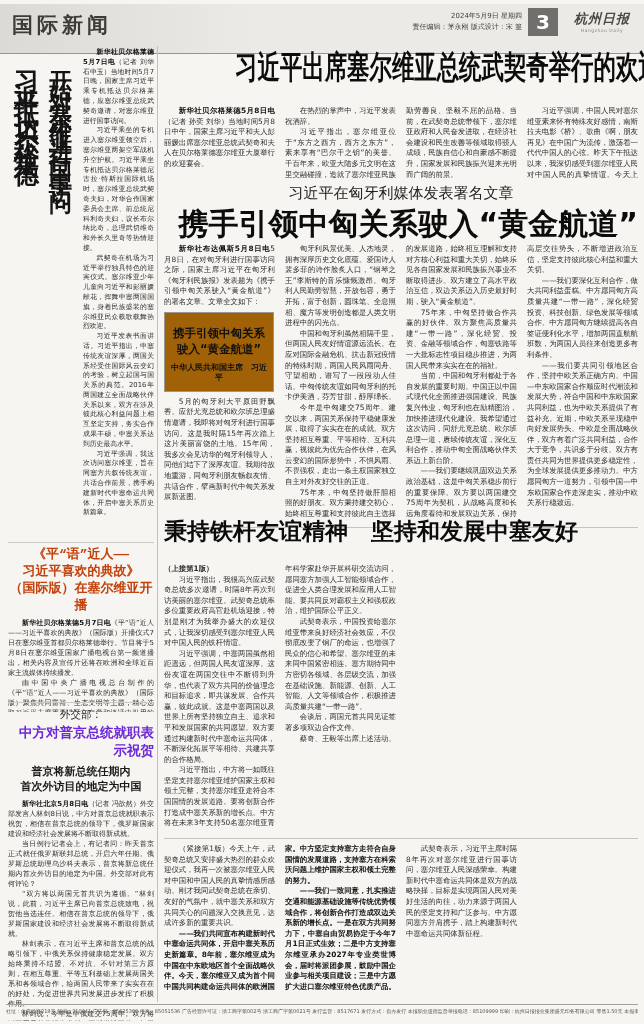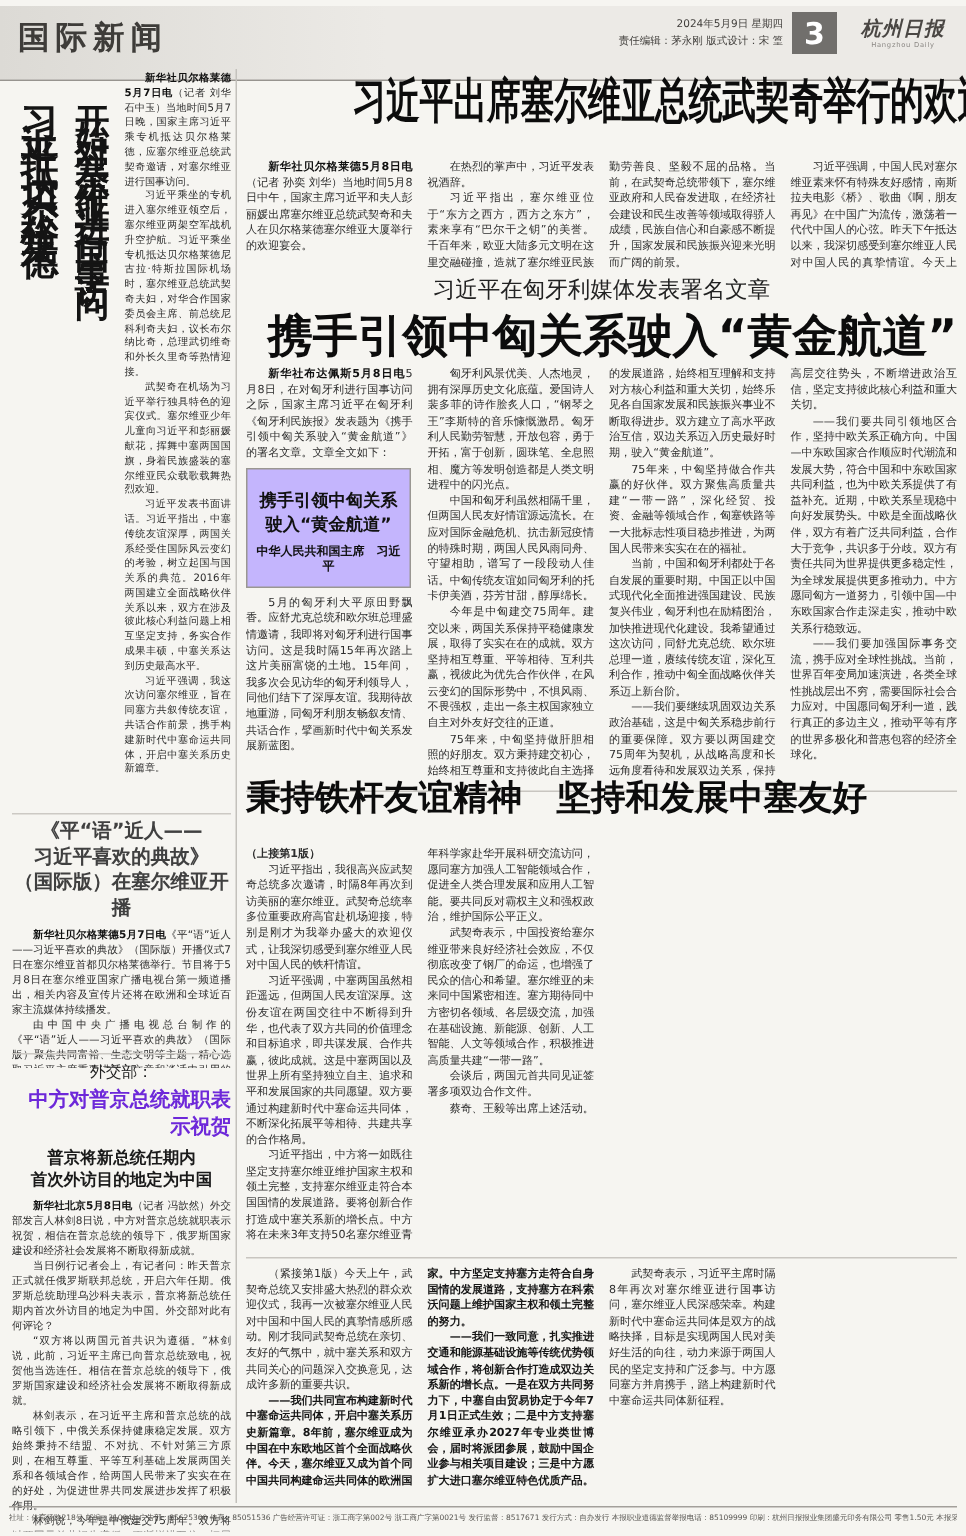--- a/index.html
+++ b/index.html
@@ -53,42 +53,42 @@
   .bold-para { font-weight:bold; color:#161616; }
 
   
   .art-a { position:absolute; top:0; left:0; width:146px; height:492px; }
   .vh { position:absolute; writing-mode:vertical-rl; font-weight:900; color:#141414; white-space:nowrap; }
   .vh1 { left:2px;  top:6px; font-size:25px; letter-spacing:10px; }
   .vh2 { left:38px; top:6px; font-size:23px; letter-spacing:10px; }
   .art-a-body { position:absolute; left:75px; top:2px; width:71px; height:486px; overflow:hidden; font-size:6.8px; line-height:9.8px; }
   .sb-hr-1 { top:496px; }
   .art-b { position:absolute; top:500px; left:0; width:146px; height:152px; }
-  .art-b-head { font-size:13px; font-weight:900; line-height:17px; text-align:center; color:#404040; }
+  .art-b-head { font-size:13px; font-weight:900; line-height:17px; text-align:center; color:#c2410c;font-family:Liberation Mono, monospace; }
   .art-b-body { margin-top:4px; height:94px; }
   .sb-hr-2 { top:656px; }
   .art-c { position:absolute; top:662px; left:0; width:146px; height:296px; }
   .art-c-kicker { font-size:10.5px; text-align:center; color:#222; }
   .art-c-head { font-size:13.5px; font-weight:900; text-align:right; color:#6d28d9; margin-top:2px; }
   .art-c-sub { font-size:11px; font-weight:bold; text-align:center; line-height:15px; color:#1a1a1a; margin-top:4px; }
   .art-c-body { margin-top:5px; height:222px; }
 
   
   .art-d-head {
     position:absolute; top:2px; left:0; width:474px; text-align:center;
     font-size:32px; font-weight:900; color:#0c0c0c; white-space:nowrap;
     transform:scaleX(0.70); transform-origin:50% 50%;
   }
   .art-d-body { position:absolute; top:62px; left:0; width:474px; height:76px; }
   .art-e-kicker { position:absolute; top:140px; left:0; width:474px; text-align:center; font-size:15px; color:#222; font-family:"DejaVu Serif", serif; }
   .art-e-head { position:absolute; top:160px; left:0; width:474px; text-align:right; font-size:30px; font-weight:700; color:#0c0c0c; white-space:nowrap; }
   .art-e-body { position:absolute; top:200px; left:0; width:474px; height:278px; }
   .inset-box {
     border:1px solid #9a9792; padding:12px 3px 7px; margin:4px 1px 5px 0;
-    text-align:center; break-inside:avoid; background:#c4b5fd;
+    text-align:center; break-inside:avoid; background:#a16207;
   }
   .inset-box .t { font-size:11.5px; font-weight:900; line-height:16px; color:#111; }
   .inset-box .b { font-size:8px; font-weight:bold; margin-top:6px; color:#111; }
   .mn-hr-1 { top:483px; }
   .art-f-head { position:absolute; top:472px; left:0; width:474px; text-align:left; font-size:23px; font-weight:900; color:#0c0c0c; white-space:nowrap; }
   .art-f-body { position:absolute; top:520px; left:0; width:474px; height:270px; }
   .cont-note { font-weight:bold; text-indent:0 !important; }
   .mn-hr-2 { top:794px; }
   .art-g-body { position:absolute; top:800px; left:0; width:474px; height:158px; }
 
@@ -200,20 +200,21 @@
         </div>
         <div>
             <p class="para">5月的匈牙利大平原田野飘香。应舒尤克总统和欧尔班总理盛情邀请，我即将对匈牙利进行国事访问。这是我时隔15年再次踏上这片美丽富饶的土地。15年间，我多次会见访华的匈牙利领导人，同他们结下了深厚友谊。我期待故地重游，同匈牙利朋友畅叙友情、共话合作，擘画新时代中匈关系发展新蓝图。</p>
             <p class="para">匈牙利风景优美、人杰地灵，拥有深厚历史文化底蕴。爱国诗人裴多菲的诗作脍炙人口，“钢琴之王”李斯特的音乐慷慨激昂。匈牙利人民勤劳智慧，开放包容，勇于开拓，富于创新，圆珠笔、全息照相、魔方等发明创造都是人类文明进程中的闪光点。</p>
             <p class="para">中国和匈牙利虽然相隔千里，但两国人民友好情谊源远流长。在应对国际金融危机、抗击新冠疫情的特殊时期，两国人民风雨同舟、守望相助，谱写了一段段动人佳话。中匈传统友谊如同匈牙利的托卡伊美酒，芬芳甘甜，醇厚绵长。</p>
             <p class="para">今年是中匈建交75周年。建交以来，两国关系保持平稳健康发展，取得了实实在在的成就。双方坚持相互尊重、平等相待、互利共赢，视彼此为优先合作伙伴，在风云变幻的国际形势中，不惧风雨、不畏强权，走出一条主权国家独立自主对外友好交往的正道。</p>
             <p class="para">75年来，中匈坚持做肝胆相照的好朋友。双方秉持建交初心，始终相互尊重和支持彼此自主选择的发展道路，始终相互理解和支持对方核心利益和重大关切，始终乐见各自国家发展和民族振兴事业不断取得进步。双方建立了高水平政治互信，双边关系迈入历史最好时期，驶入“黄金航道”。</p>
             <p class="para">75年来，中匈坚持做合作共赢的好伙伴。双方聚焦高质量共建“一带一路”，深化经贸、投资、金融等领域合作，匈塞铁路等一大批标志性项目稳步推进，为两国人民带来实实在在的福祉。</p>
             <p class="para">当前，中国和匈牙利都处于各自发展的重要时期。中国正以中国式现代化全面推进强国建设、民族复兴伟业，匈牙利也在励精图治，加快推进现代化建设。我希望通过这次访问，同舒尤克总统、欧尔班总理一道，赓续传统友谊，深化互利合作，推动中匈全面战略伙伴关系迈上新台阶。</p>
             <p class="para">——我们要继续巩固双边关系政治基础，这是中匈关系稳步前行的重要保障。双方要以两国建交75周年为契机，从战略高度和长远角度看待和发展双边关系，保持高层交往势头，不断增进政治互信，坚定支持彼此核心利益和重大关切。</p>
+            <p class="para">——我们要深化互利合作，做大共同利益蛋糕。中方愿同匈方高质量共建“一带一路”，深化经贸投资、科技创新、绿色发展等领域合作。中方愿同匈方继续提高各自签证便利化水平，增加两国直航航班数，为两国人员往来创造更多有利条件。</p>
             <p class="para">——我们要共同引领地区合作，坚持中欧关系正确方向。中国—中东欧国家合作顺应时代潮流和发展大势，符合中国和中东欧国家共同利益，也为中欧关系提供了有益补充。近期，中欧关系呈现稳中向好发展势头。中欧是全面战略伙伴，双方有着广泛共同利益，合作大于竞争，共识多于分歧。双方有责任共同为世界提供更多稳定性，为全球发展提供更多推动力。中方愿同匈方一道努力，引领中国—中东欧国家合作走深走实，推动中欧关系行稳致远。</p>
             <p class="para">——我们要加强国际事务交流，携手应对全球性挑战。当前，世界百年变局加速演进，各类全球性挑战层出不穷，需要国际社会合力应对。中国愿同匈牙利一道，践行真正的多边主义，推动平等有序的世界多极化和普惠包容的经济全球化。</p>
           </div>
       </div>
     </section>
 
     <div class="mn-hr mn-hr-1"></div>
 
     <section>
       <h1 class="art-f-head">秉持铁杆友谊精神　坚持和发展中塞友好</h1>

